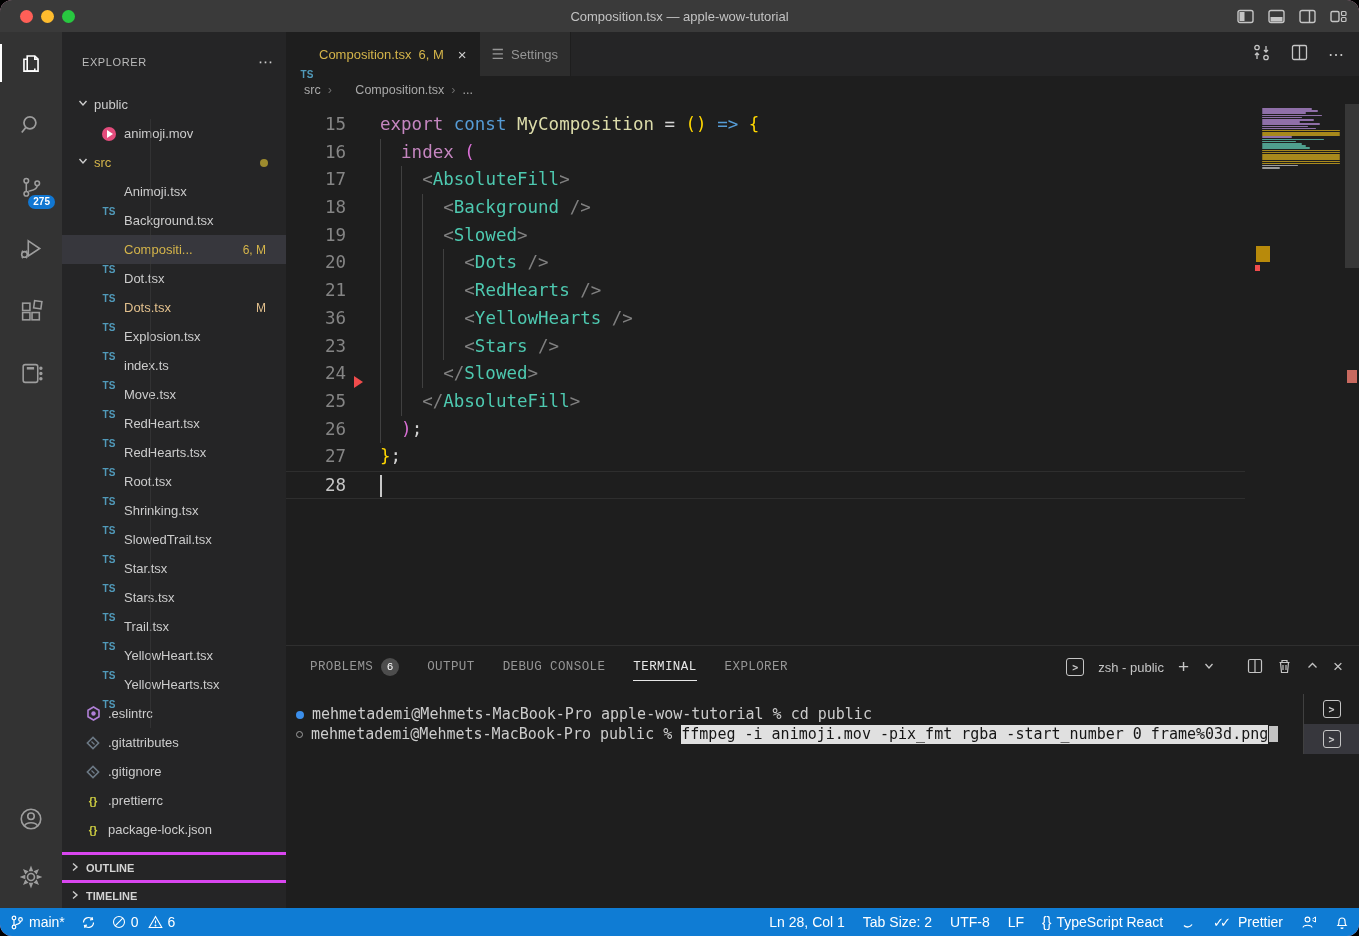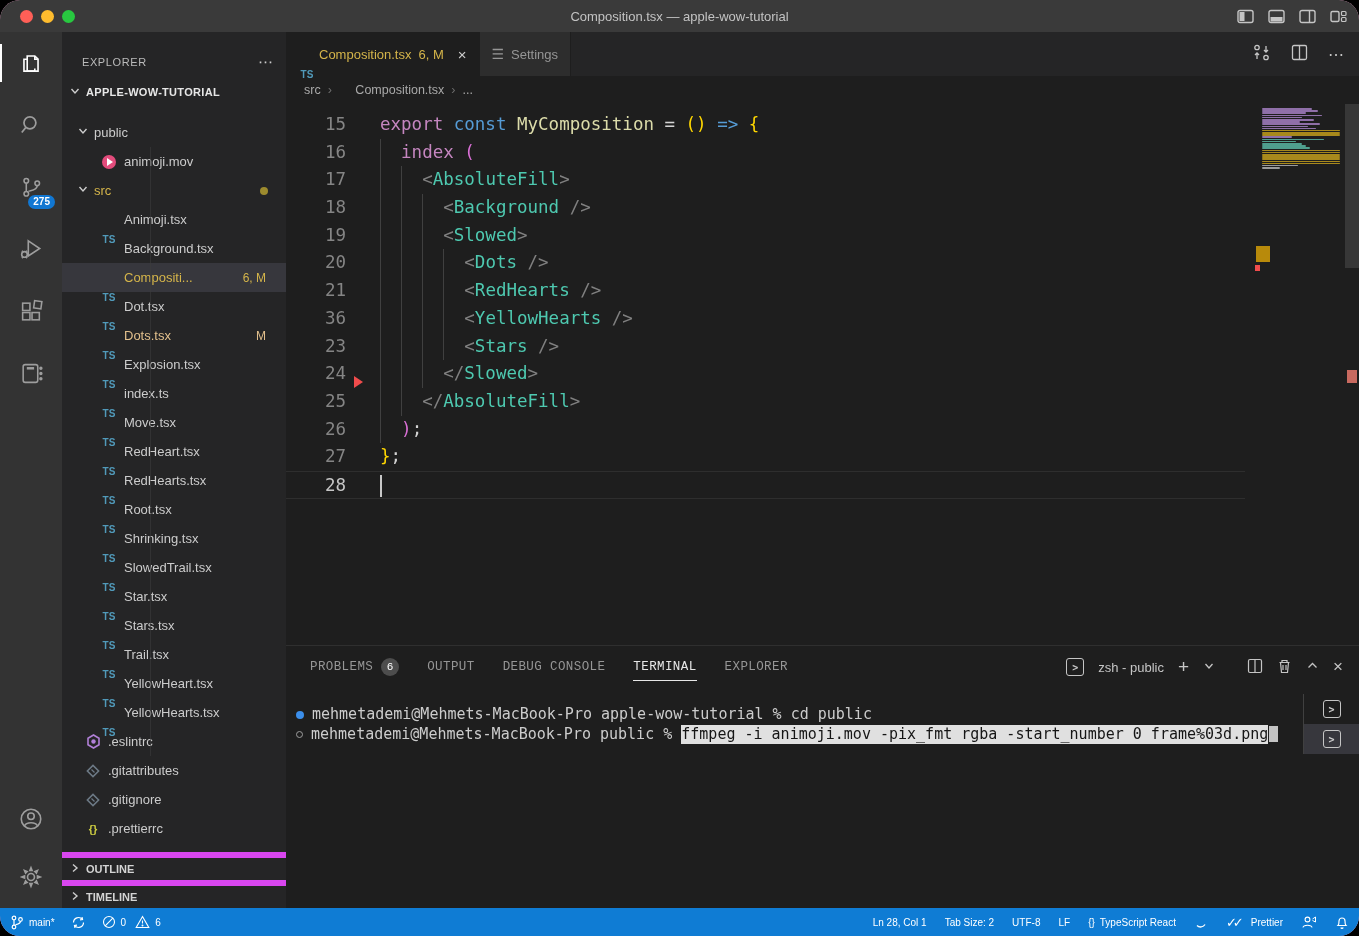--- a/index.html
+++ b/index.html
@@ -1,18 +1,18 @@
 <!DOCTYPE html>
 <html><head>
 <meta charset="utf-8">
 <style>
   html,body{margin:0;padding:0;background:#000;width:1359px;height:936px;overflow:hidden;}
   *{box-sizing:border-box;}
   .window{position:absolute;top:0;left:0;width:1359px;height:936px;background:#f9a8d4;
-    border-radius:20px;overflow:hidden;font-family:"Liberation Sans",sans-serif;color:#cccccc;}
+    border-radius:12px;overflow:hidden;font-family:"Liberation Sans",sans-serif;color:#cccccc;}
 
   
   .titlebar{position:absolute;top:0;left:0;right:0;height:32px;background:#3a3a3a;display:flex;align-items:center;}
   .traffic{display:flex;gap:8px;padding-left:20px;}
   .tl{width:13px;height:13px;border-radius:50%;}
   .tl.red{background:#ff5f57;} .tl.yel{background:#febc2e;} .tl.grn{background:#28c840;}
   .title-text{position:absolute;left:0;right:0;text-align:center;font-size:13px;color:#c3c3c3;pointer-events:none;}
   .titlebar-icons{position:absolute;right:12px;top:0;height:32px;display:flex;align-items:center;gap:14px;}
   .titlebar-icons svg{display:block;}
 
@@ -45,21 +45,21 @@
   .trow.mod .label,.trow.mod .badge{color:#e2c08d;}
   .trow .badge{margin-left:auto;margin-right:20px;font-size:12px;}
   .trow .dot{margin-left:auto;margin-right:18px;width:8px;height:8px;border-radius:50%;background:#9d8b2e;}
   .ficon{width:18px;flex:none;display:inline-flex;align-items:center;justify-content:center;margin-right:6px;}
   .indent1 .ficon{margin-left:22px;}
   .indent2 .ficon{margin-left:38px;}
   .ts-ico{color:#519aba;font-size:10px;font-weight:bold;font-family:"Liberation Sans",sans-serif;margin-top:40px;}
   .play-ico{width:14px;height:14px;border-radius:50%;background:#e34c7c;display:flex;align-items:center;justify-content:center;}
   .play-ico::after{content:"";border-left:6px solid #fff;border-top:4px solid transparent;border-bottom:4px solid transparent;margin-left:1px;}
   .braces-ico{color:#cbcb41;font-size:11px;font-weight:bold;}
-  .sb-foot{height:28px;display:flex;align-items:center;border-top:6px solid #d946ef;font-size:11px;font-weight:bold;color:#d4d4d4;padding-left:6px;}
+  .sb-foot{height:28px;display:flex;align-items:center;border-top:3px solid #d946ef;font-size:11px;font-weight:bold;color:#d4d4d4;padding-left:6px;}
   .sb-foot .chev{margin-right:4px;}
 
   
   .edcol{flex:1;display:flex;flex-direction:column;min-width:0;}
 
   
   .tabbar{height:44px;background:#252526;display:flex;position:relative;flex:none;}
   .tab{height:44px;display:flex;align-items:center;padding:0 12px;font-size:13px;border-right:1px solid #1e1e1e;cursor:pointer;}
   .tab .ficon{margin-right:3px;}
   .tab.active{background:#1e1e1e;}
@@ -118,21 +118,21 @@
   .tmark.filled{background:#3b8eea;}
   .tmark.hollow{border:1.5px solid #9d9d9d;width:7px;height:7px;}
   .tsel{background:#e0e0e0;color:#151515;}
   .tcursor{display:inline-block;width:9px;height:16px;background:#c4c4c4;vertical-align:middle;margin-left:1px;}
   .termlist{position:absolute;top:48px;right:0;width:56px;border-left:1px solid #404040;}
   .termlist .trow2{height:30px;display:flex;align-items:center;justify-content:center;}
   .termlist .trow2.selected{background:#37373d;}
 
   
   .statusbar{position:absolute;bottom:0;left:0;right:0;height:28px;background:#0f7cd4;color:#ffffff;
-    display:flex;align-items:center;font-size:10px;padding:9px 10px;}
+    display:flex;align-items:center;font-size:14px;padding:9px 10px;}
   .sb-left{display:flex;align-items:center;gap:16px;}
   .sb-right{margin-left:auto;display:flex;align-items:center;gap:18px;}
   .sb-item{display:flex;align-items:center;gap:5px;cursor:pointer;}
   .prettier-check::before{content:"\2713\2713";letter-spacing:-4px;margin-right:6px;font-size:13px;}
   .chev{display:inline-block;}
 </style>
 </head>
 <body>
 
 <div class="window">
@@ -237,26 +237,20 @@
               <path d="M12 3.5 l1 2.5 h-2 z M12 20.5 l1-2.5 h-2 z M3.5 12 l2.5-1 v2 z M20.5 12 l-2.5-1 v2 z M6 6 l2.4 1 l-1.4 1.4 z M18 18 l-2.4-1 l1.4-1.4 z M18 6 l-1 2.4 l-1.4-1.4 z M6 18 l1-2.4 l1.4 1.4 z" fill="#9d9d9d"></path>
             </svg>
           </div>
         </div>
     </div>
 
     <div class="sidebar">
       <div class="sb-title">
         <span>EXPLORER</span>
         <span class="dots">⋯</span>
-      </div>
-      <div class="sb-section">
-        <span class="chev"><svg width="14" height="14" viewBox="0 0 14 14">
-              <polyline points="3.5,5 7,9 10.5,5" fill="none" stroke="#cccccc" stroke-width="1.4"></polyline>
-            </svg></span>
-        <span>APPLE-WOW-TUTORIAL</span>
       </div>
       <div class="tree" id="tree">
           <div class="trow">
             <span class="chev"><svg width="14" height="14" viewBox="0 0 14 14">
                 <polyline points="3.5,5 7,9 10.5,5" fill="none" stroke="#cccccc" stroke-width="1.4"></polyline>
               </svg></span>
             <span class="label">public</span>
           </div>
           <div class="trow indent2">
             <span class="ficon">

